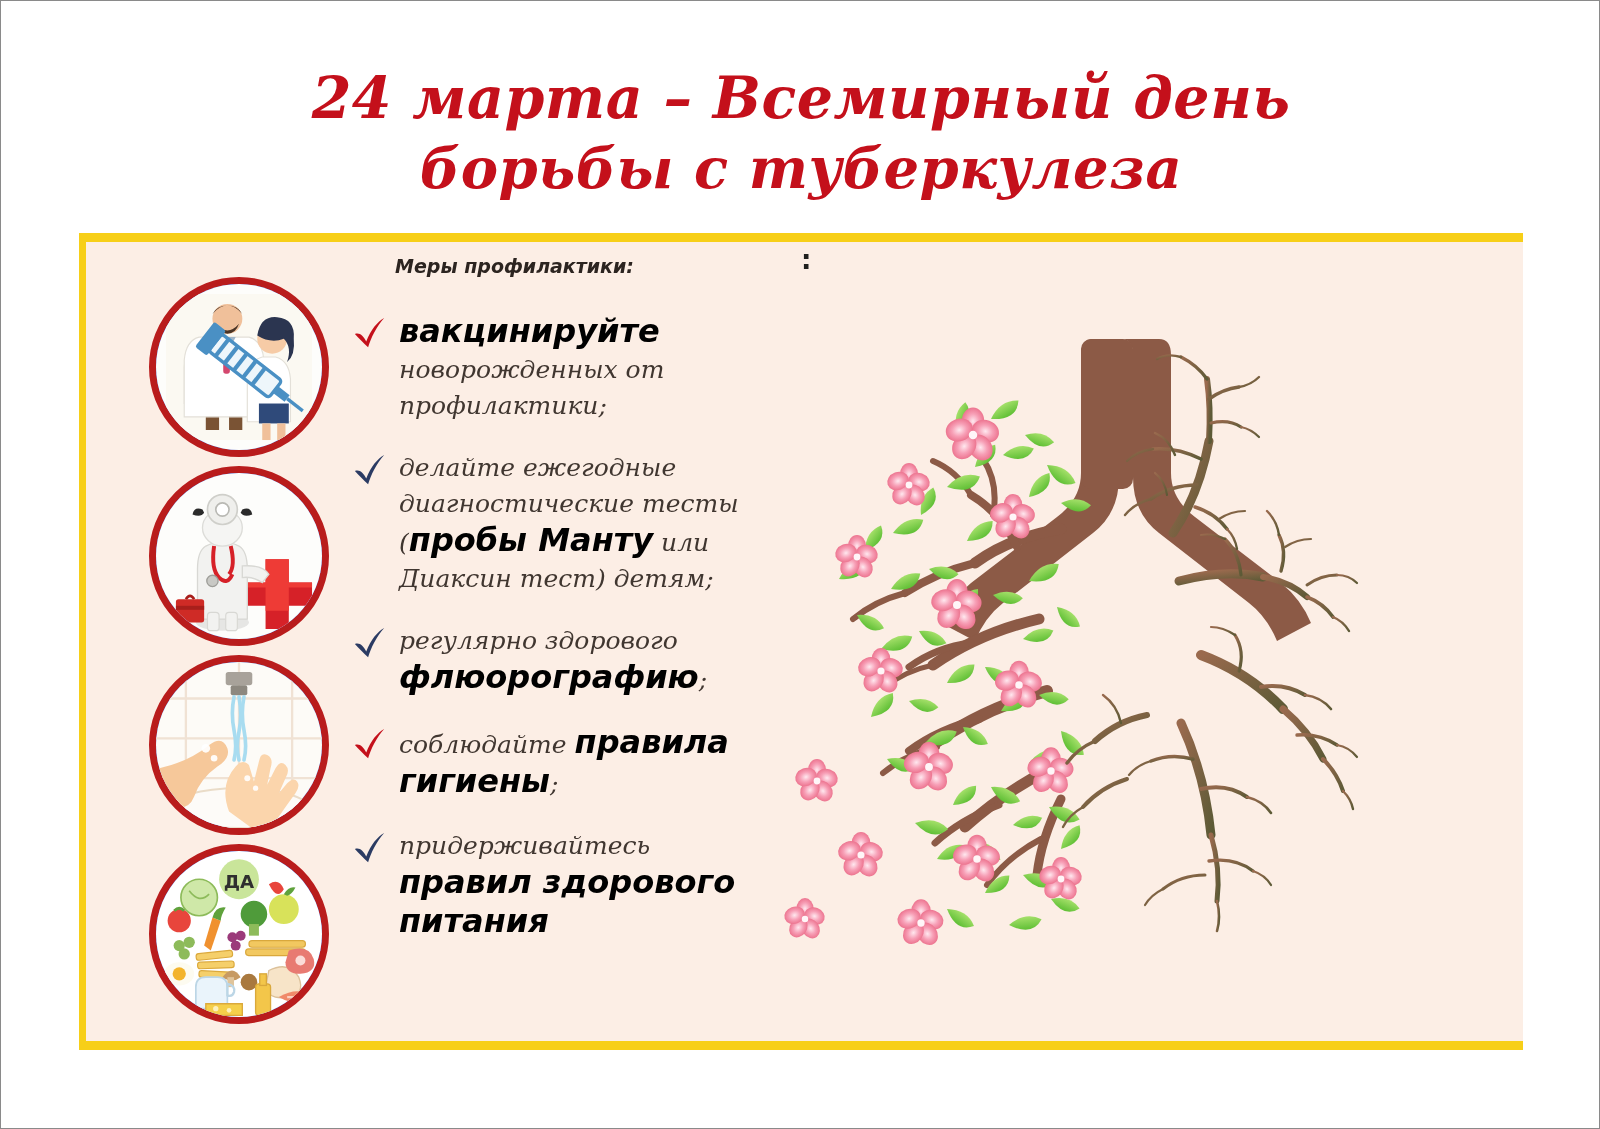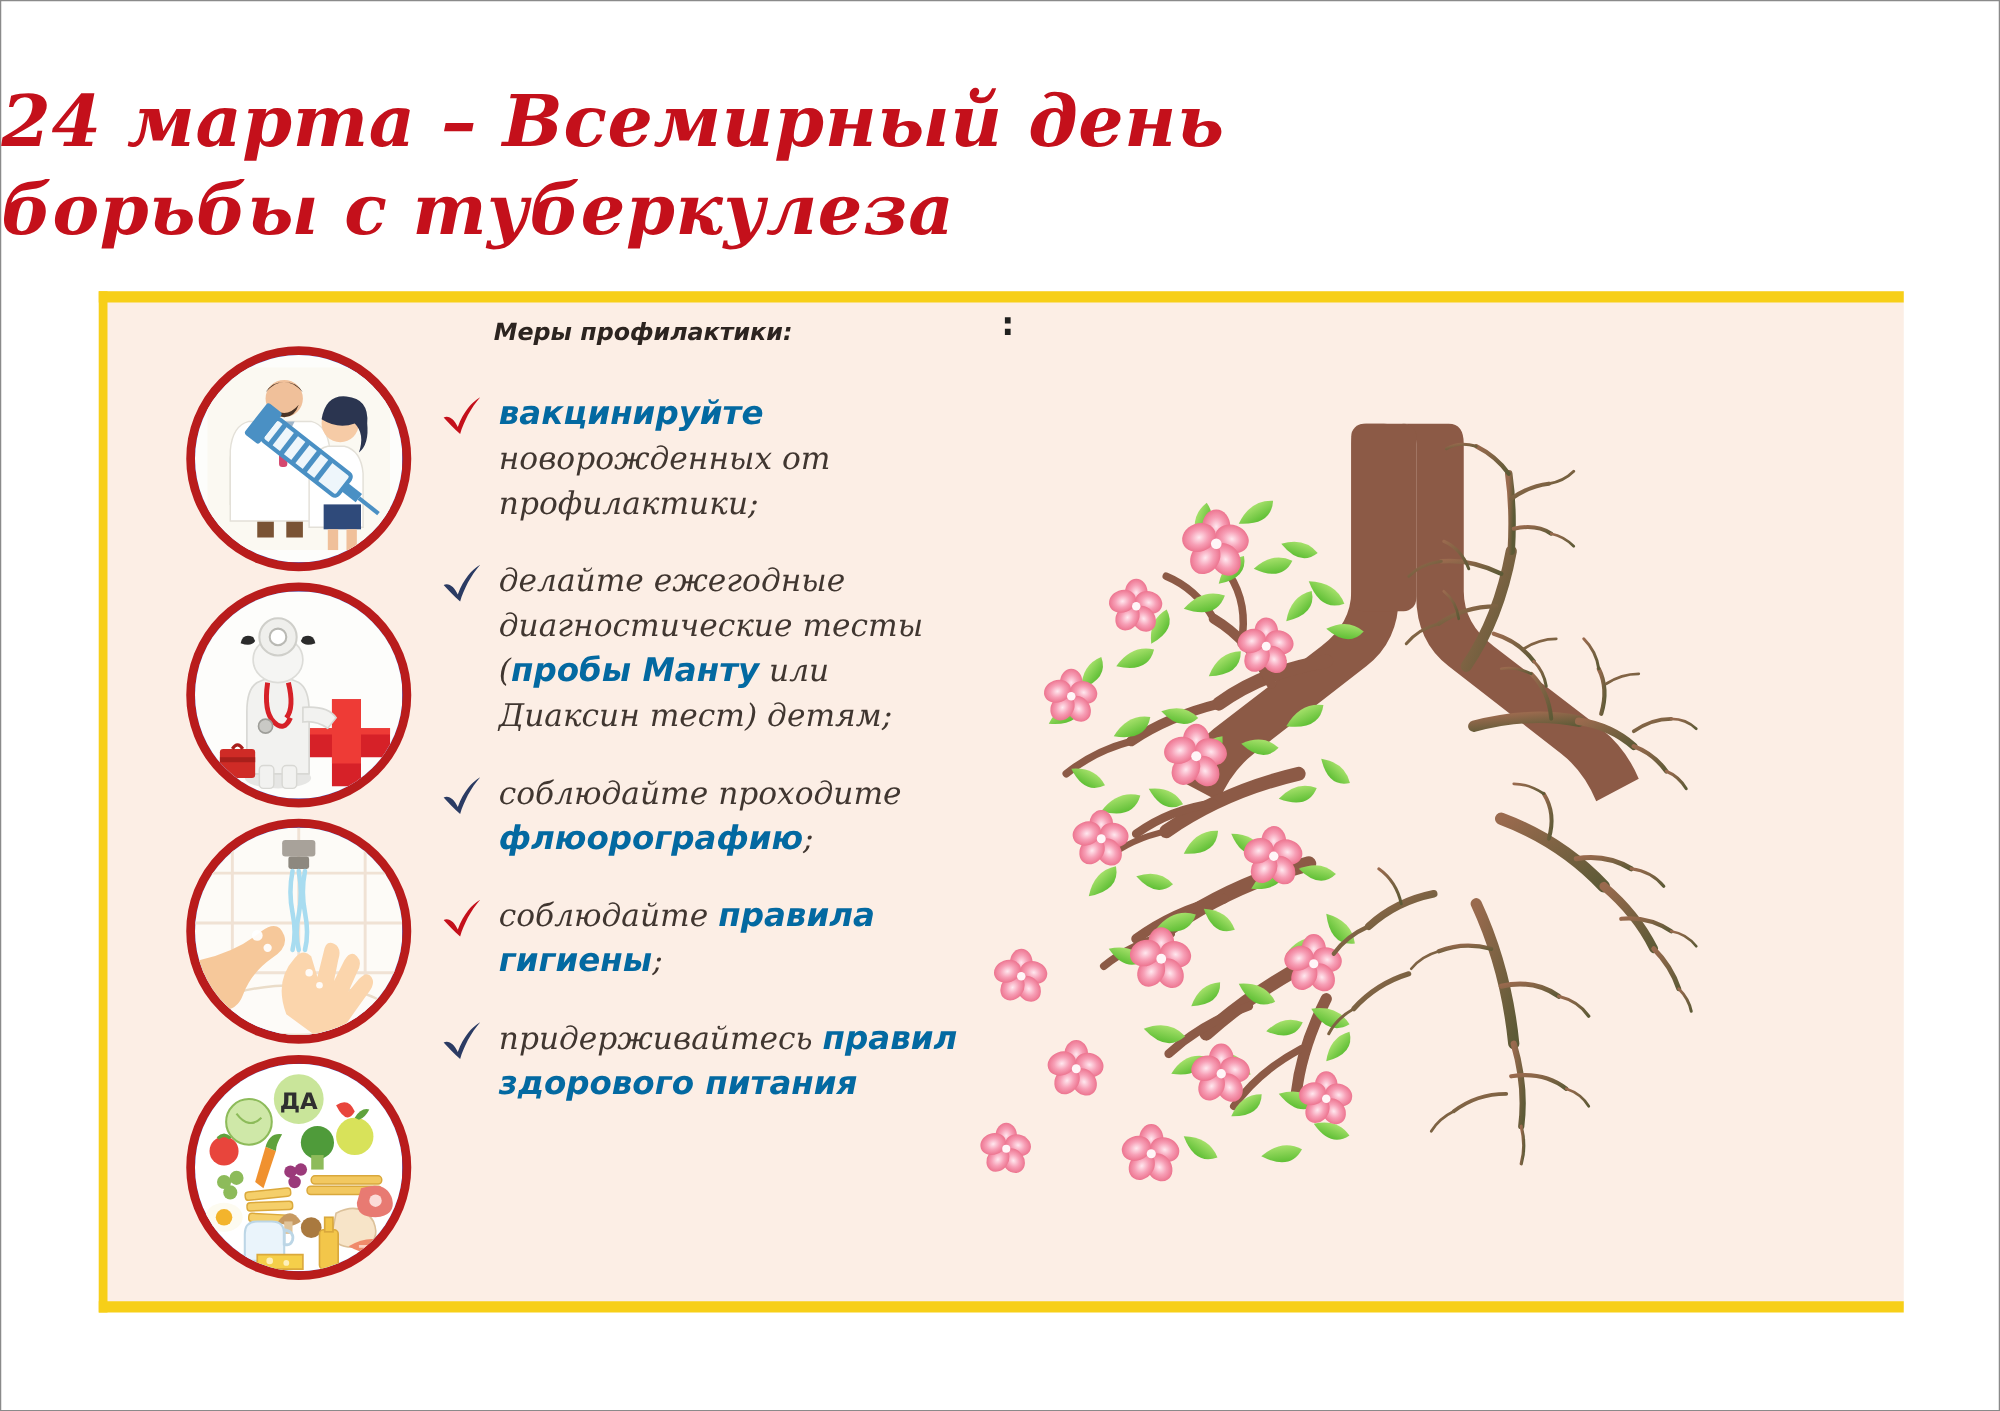--- a/index.html
+++ b/index.html
@@ -13,21 +13,21 @@
     position:relative;width:1600px;height:1129px;
     background:#ffffff;
     border:1px solid #8a8a8a;
     box-sizing:border-box;
     overflow:hidden;
   }
 
   
   .title-wrap{
     position:absolute;left:0;top:62px;width:1600px;
-    text-align:left;
+    text-align:center;
   }
   .title-line{
     color:#c4101b;
     font-family:"DejaVu Serif",serif;
     font-style:italic;
     font-weight:700;
     font-size:57px;
     line-height:70px;
     letter-spacing:0.5px;
     white-space:nowrap;
@@ -90,25 +90,25 @@
     width:34px;height:32px;
   }
   .btext{
     color:#403630;
     font-family:"DejaVu Serif",serif;
     font-style:italic;
     font-size:25px;
     line-height:36px;
   }
   .btext .hl{
-    color:#0369a1;
+    color:#000000;
     font-family:"DejaVu Sans",sans-serif;
     font-weight:700;
     font-style:italic;
-    font-size:26px;
+    font-size:32px;
     margin-top:34px;
   }
 
   
   .lungs{
     position:absolute;left:760px;top:318px;
     width:740px;height:660px;
   }
   .lungs svg{display:block;width:100%;height:100%;}
 </style>
@@ -311,21 +311,21 @@
         <div class="bullet">
           <svg class="check" viewBox="0 0 36 32">
             <path d="M2 17 C7 15 11 19 14 25 C19 12 26 4 33 0 C25 9 19 21 16 31 C11 27 6 21 2 17 Z" fill="#2b3b63"></path>
           </svg>
           <div class="btext"><span>делайте ежегодные диагностические тесты (</span><span class="hl">пробы Манту</span><span> или Диаксин тест) детям;</span></div>
         </div>
         <div class="bullet">
           <svg class="check" viewBox="0 0 36 32">
             <path d="M2 17 C7 15 11 19 14 25 C19 12 26 4 33 0 C25 9 19 21 16 31 C11 27 6 21 2 17 Z" fill="#2b3b63"></path>
           </svg>
-          <div class="btext"><span>соблюдайте проходите </span><span class="hl">флюорографию</span><span>;</span></div>
+          <div class="btext"><span>регулярно здорового </span><span class="hl">флюорографию</span><span>;</span></div>
         </div>
         <div class="bullet">
           <svg class="check" viewBox="0 0 36 32">
             <path d="M2 17 C7 15 11 19 14 25 C19 12 26 4 33 0 C25 9 19 21 16 31 C11 27 6 21 2 17 Z" fill="#c4101b"></path>
           </svg>
           <div class="btext"><span>соблюдайте </span><span class="hl">правила гигиены</span><span>;</span></div>
         </div>
         <div class="bullet">
           <svg class="check" viewBox="0 0 36 32">
             <path d="M2 17 C7 15 11 19 14 25 C19 12 26 4 33 0 C25 9 19 21 16 31 C11 27 6 21 2 17 Z" fill="#2b3b63"></path>

